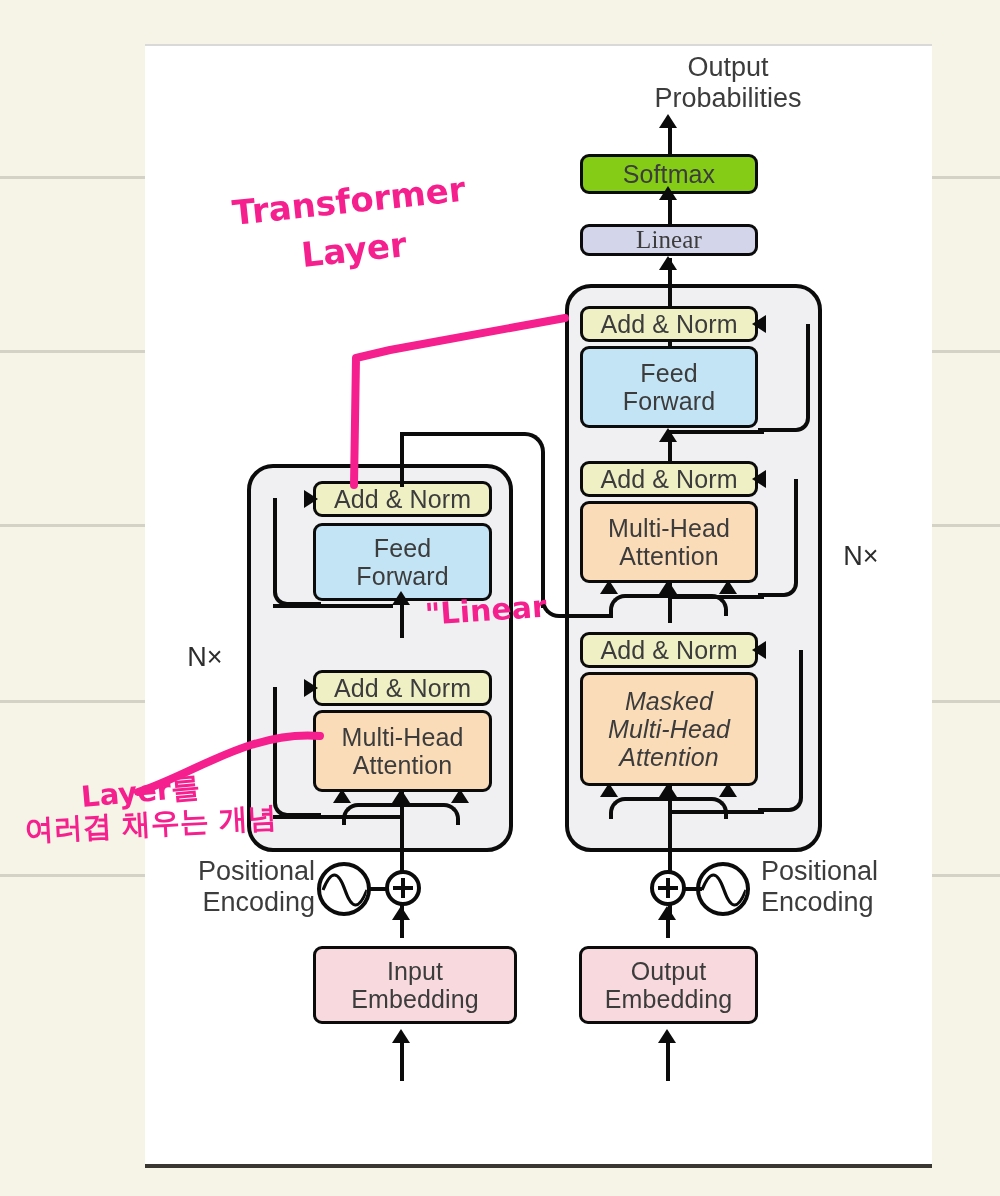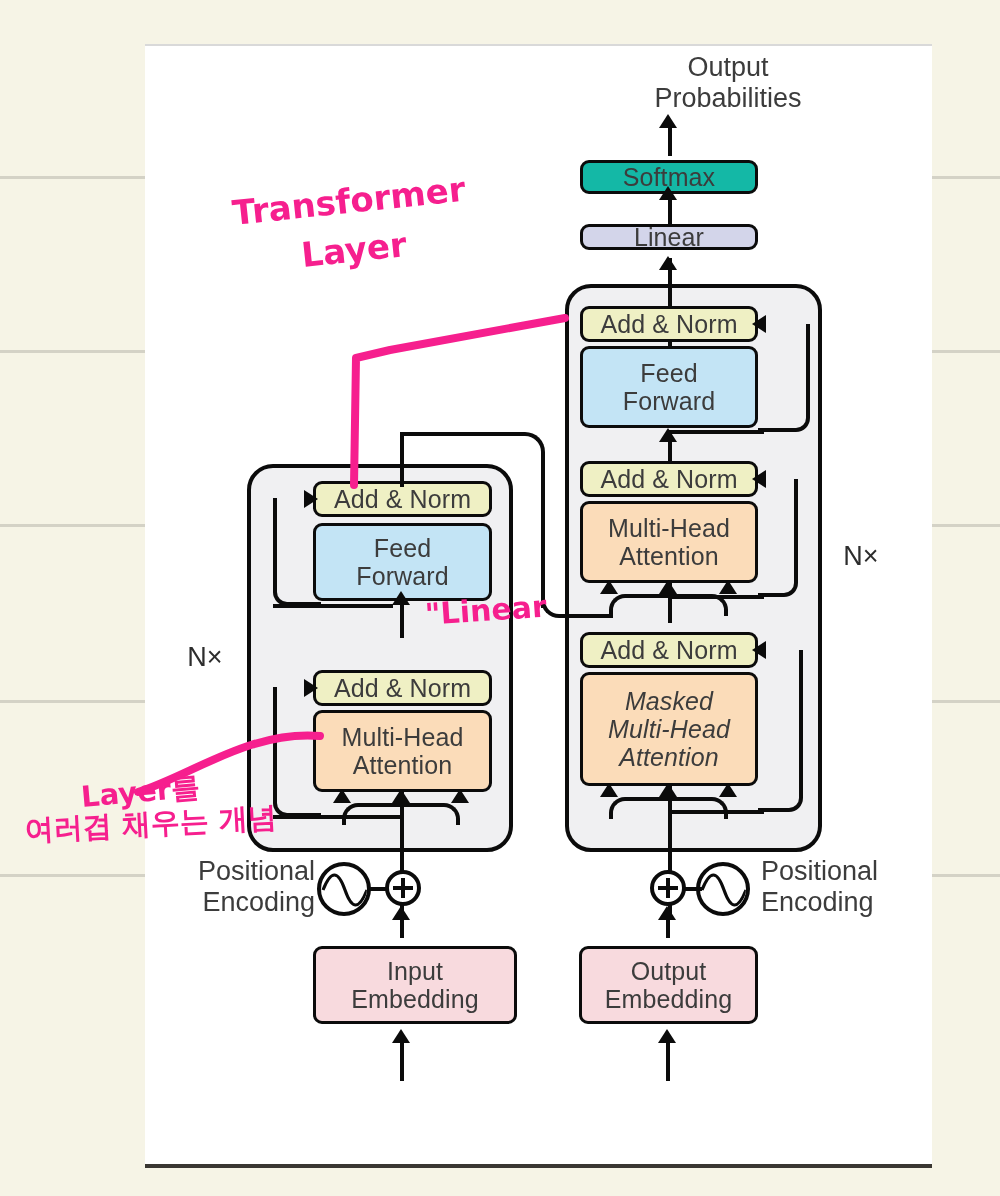--- a/index.html
+++ b/index.html
@@ -136,26 +136,26 @@
 <div class="rule" style="top:874px"></div>
 
 <div id="paper">
 
   <div class="txt" style="left:478px; top:6px; width:210px;">Output
 Probabilities</div>
 
   <div class="ln vl" style="left:523px; top:80px; height:30px;"></div>
   <div class="ah" style="left:514px; top:68px;"></div>
 
-  <div class="blk" style="left:435px; top:108px; width:178px; height:34px; background:#14b8a6;margin-top:6px;">Softmax</div>
+  <div class="blk" style="left:435px; top:108px; width:178px; height:40px; background:#84cc16;">Softmax</div>
 
   <div class="ln vl" style="left:523px; top:152px; height:28px;"></div>
   <div class="ah" style="left:514px; top:140px;"></div>
 
-  <div class="blk" style="left:435px; top:178px; width:178px; height:26px; background:#d3d5ea;">Linear</div>
+  <div class="blk" style="left:435px; top:178px; width:178px; height:32px; background:#d3d5ea;font-family:Liberation Serif, serif;">Linear</div>
 
   <div class="ln vl" style="left:523px; top:212px; height:40px;"></div>
   <div class="ah" style="left:514px; top:210px;"></div>
 
   <div class="stack" style="left:420px; top:238px; width:257px; height:568px;"></div>
 
   <div class="ln vl" style="left:523px; top:238px; height:90px;"></div>
 
   <div class="blk" style="left:435px; top:260px; width:178px; height:36px; background:#eff0c4;">Add &amp; Norm</div>
 

